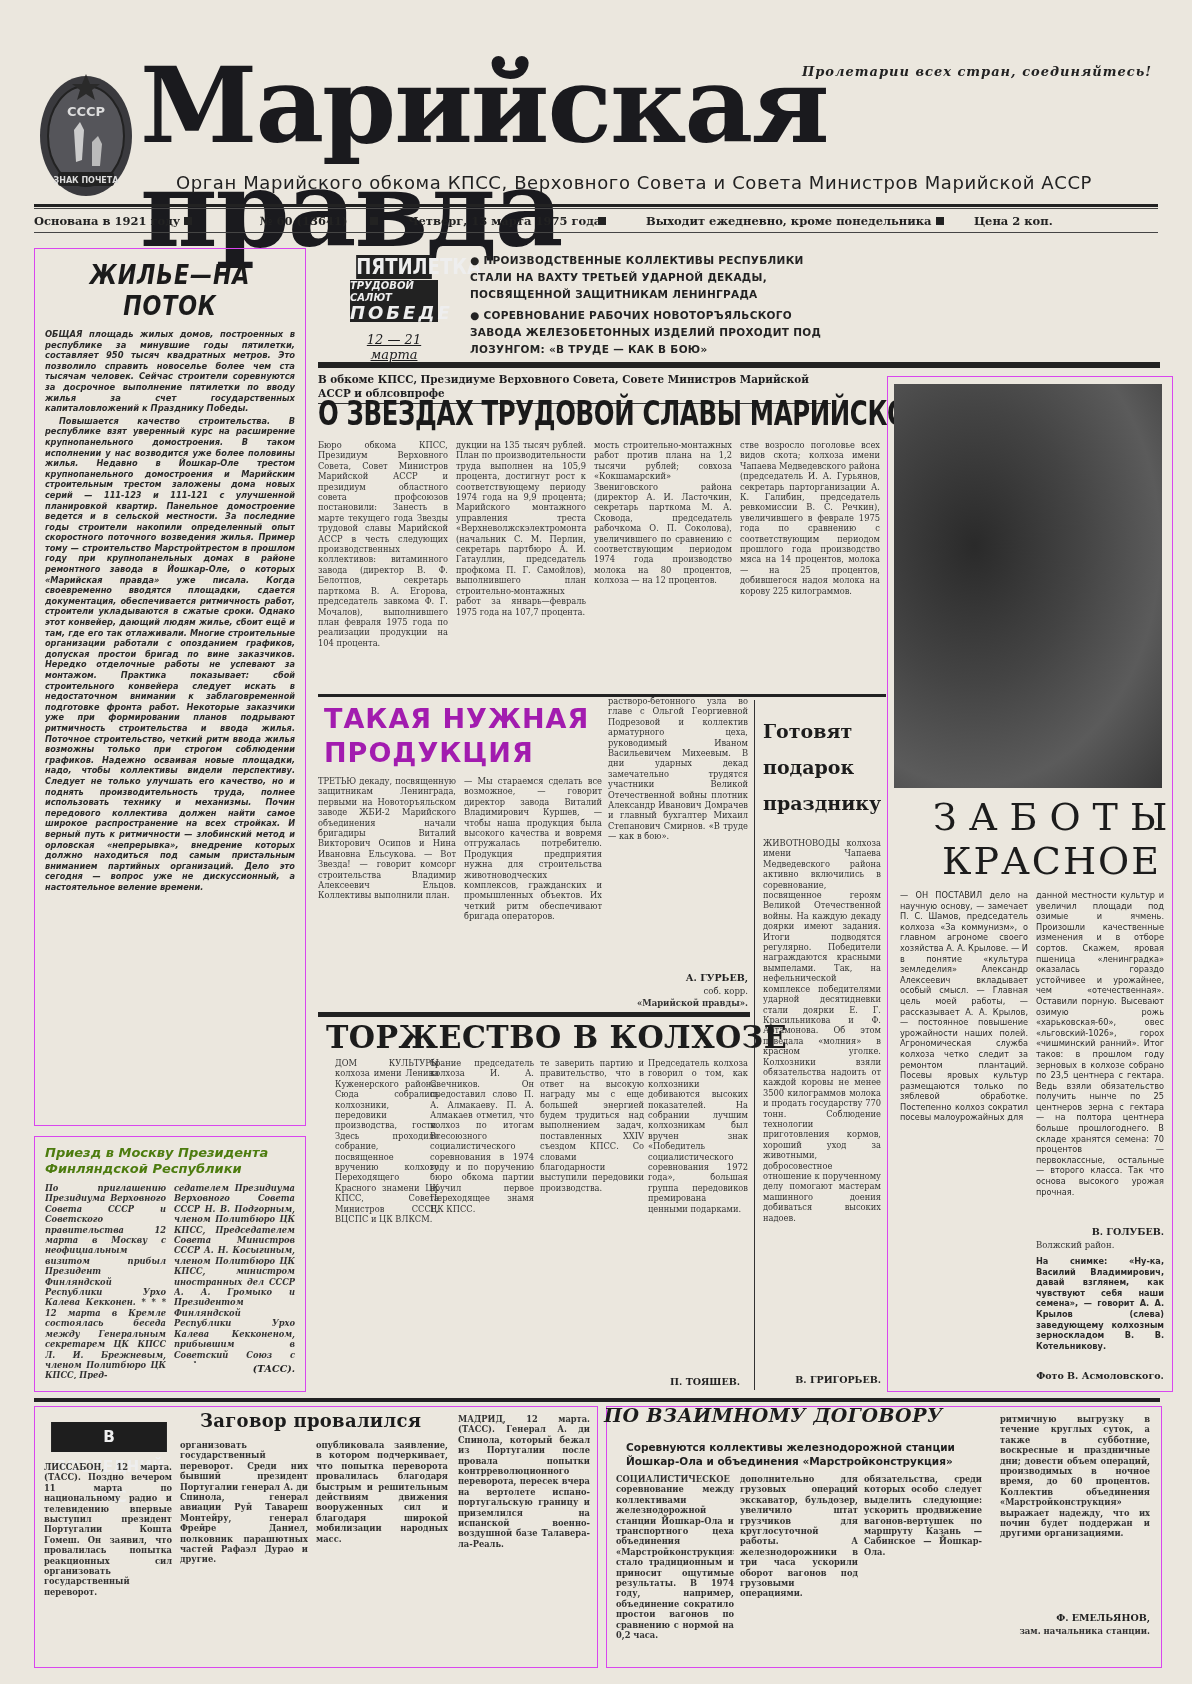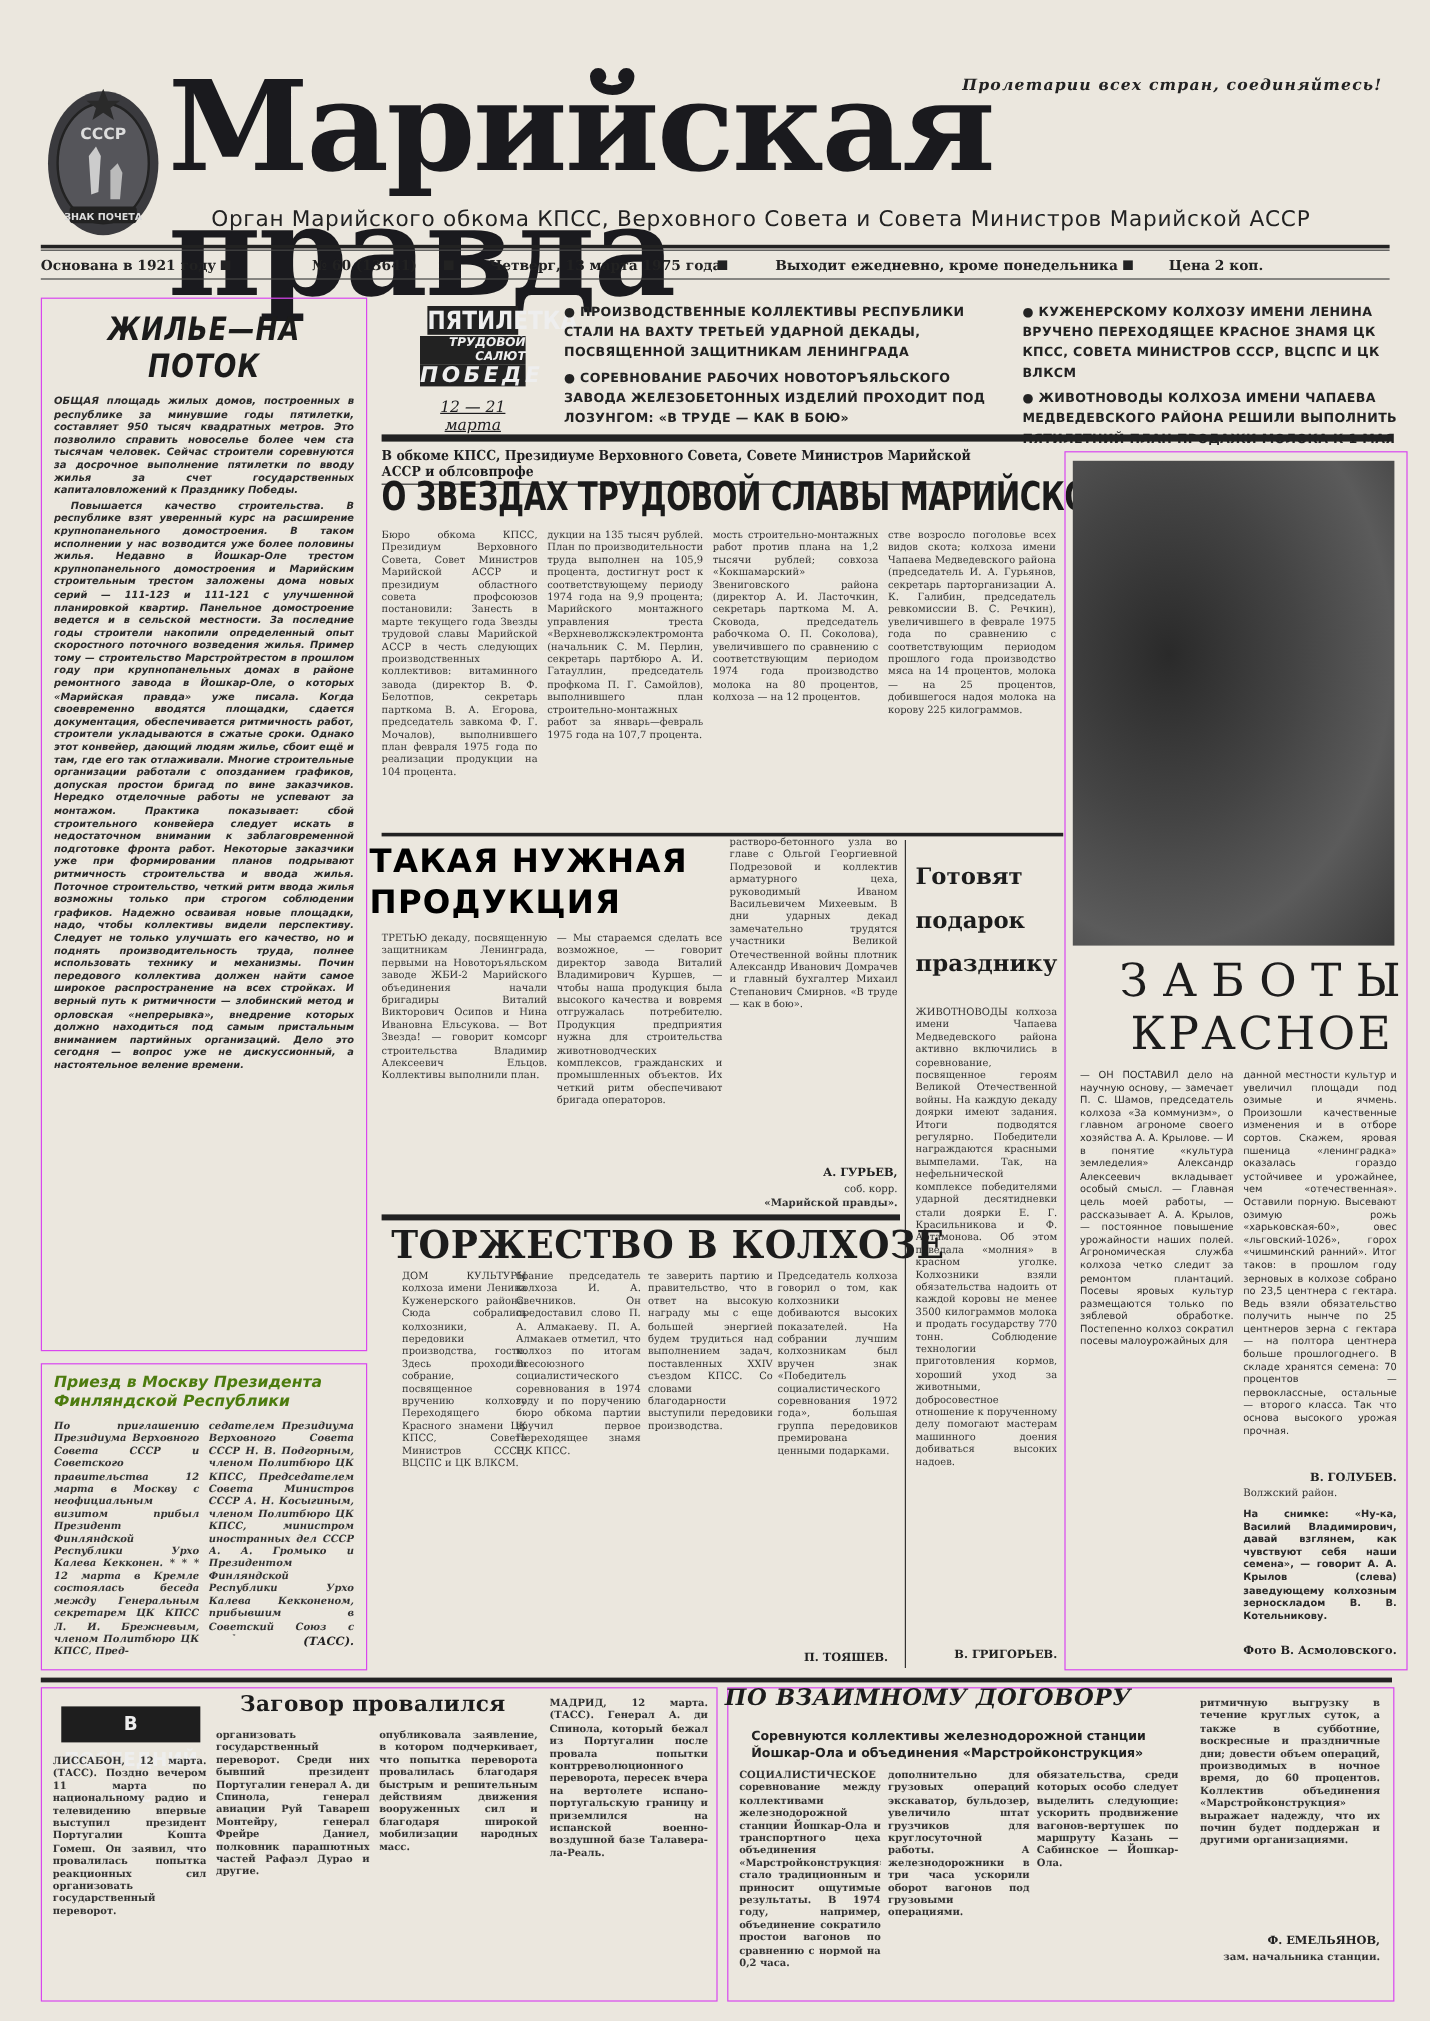--- a/index.html
+++ b/index.html
@@ -24,33 +24,33 @@
     .box { position: absolute; border: 1px solid #d946ef; font-style: italic; }
     .vrule { position: absolute; border-left: 1px solid #333; }
     .hrule { position: absolute; border-top: 3px solid #222; }
 
     
     .h-zhile { font-family: "DejaVu Sans", sans-serif; font-weight: bold; font-size: 27px; letter-spacing: 1px; text-align: center; color: #1b1b1b; transform: scaleX(0.82); margin-top: 10px; }
 
     
     .badge { position: absolute; left: 330px; top: 255px; width: 108px; height: 86px; padding-left: 20px; }
     .badge .b1 { background: #222; color: #eee; font-family: "DejaVu Sans", sans-serif; font-weight: bold; font-size: 21px; text-align: center; line-height: 24px; transform: scaleX(0.86); transform-origin: center; }
-    .badge .b2 { background: #222; color: #eee; font-family: "DejaVu Sans", sans-serif; font-style: italic; font-weight: bold; font-size: 10px; text-align: right; line-height: 12px; margin-top: 1px; }
+    .badge .b2 { background: #222; color: #eee; font-family: "DejaVu Sans", sans-serif; font-style: italic; font-weight: bold; font-size: 10px; text-align: left; line-height: 12px; margin-top: 1px; }
     .badge .b3 { background: #222; color: #eee; font-family: "DejaVu Sans", sans-serif; font-style: italic; font-weight: bold; font-size: 18px; text-align: center; line-height: 18px; letter-spacing: 3px; }
     .badge .b4 { font-family: "DejaVu Serif", serif; font-style: italic; font-size: 13px; text-align: center; margin-top: 10px; text-decoration: underline; }
 
     .bullets { position: absolute; font-family: "DejaVu Sans", sans-serif; font-weight: bold; font-size: 10.5px; line-height: 17px; color: #232323; letter-spacing: 0.3px; }
     .bullets p { margin-bottom: 4px; }
 
     .kicker { position: absolute; left: 318px; top: 372px; width: 570px; font-family: "DejaVu Serif", serif; font-weight: bold; font-size: 11.5px; border-bottom: 1px solid #333; padding-bottom: 3px; transform: scaleX(0.9); transform-origin: left; }
     .h-zvezd { position: absolute; left: 318px; top: 394px; font-family: "DejaVu Sans", sans-serif; font-weight: bold; font-size: 33px; letter-spacing: -0.5px; color: #1a1a1a; transform: scaleX(0.74); transform-origin: left; white-space: nowrap; }
 
     .photo { position: absolute; background: radial-gradient(ellipse at 30% 40%, #2a2a2a 0%, #444 40%, #5b5b5b 70%, #3a3a3a 100%); }
 
-    .h-takaya { position: absolute; left: 308px; top: 702px; font-family: "DejaVu Sans", sans-serif; font-weight: bold; font-size: 27px; line-height: 34px; letter-spacing: 1px; color: #000000; }
+    .h-takaya { position: absolute; left: 324px; top: 702px; font-family: "DejaVu Sans", sans-serif; font-weight: bold; font-size: 27px; line-height: 34px; letter-spacing: 1px; color: #a21caf; }
     .h-gotov { position: absolute; left: 763px; top: 713px; font-family: "DejaVu Serif", serif; font-weight: bold; font-size: 19px; line-height: 36px; color: #1c1c1c; }
     .h-zaboty { position: absolute; left: 900px; top: 795px; width: 290px; font-family: "DejaVu Serif", serif; font-size: 38px; line-height: 44px; text-align: center; color: #1c1c1c; letter-spacing: 2px; }
     .h-zaboty .l1 { letter-spacing: 12px; }
     .h-torzh { position: absolute; left: 326px; top: 1018px; font-family: "DejaVu Serif", serif; font-weight: bold; font-size: 32px; letter-spacing: 0.5px; color: #1c1c1c; transform: scaleX(0.94); transform-origin: left; white-space: nowrap; }
     .byline { font-family: "DejaVu Serif", serif; font-weight: bold; font-size: 9.5px; text-align: right; color: #222; }
     .byline-sub { font-family: "DejaVu Serif", serif; font-size: 8.5px; text-align: right; color: #333; }
 
     .h-priezd { font-family: "DejaVu Sans", sans-serif; font-weight: bold; font-size: 13px; line-height: 16px; color: #4d7c0f; }
     .h-last { position: absolute; left: 48px; top: 1422px; width: 122px; height: 30px; background: #1e1e1e; color: #eee; font-family: "DejaVu Sans", sans-serif; font-weight: bold; font-size: 16px; line-height: 30px; text-align: center; transform: scaleX(0.95); }
     .h-zagovor { position: absolute; left: 200px; top: 1410px; font-family: "DejaVu Serif", serif; font-weight: bold; font-size: 18px; letter-spacing: 0.3px; color: #1c1c1c; }
@@ -103,24 +103,20 @@
   <div class="badge">
     <div class="b1">ПЯТИЛЕТКА</div>
     <div class="b2">ТРУДОВОЙ САЛЮТ</div>
     <div class="b3">ПОБЕДЕ</div>
     <div class="b4">12 — 21 марта</div>
   </div>
 
   <div class="bullets" style="left:470px; top:252px; width:360px;">
     <p>● ПРОИЗВОДСТВЕННЫЕ КОЛЛЕКТИВЫ РЕСПУБЛИКИ СТАЛИ НА ВАХТУ ТРЕТЬЕЙ УДАРНОЙ ДЕКАДЫ, ПОСВЯЩЕННОЙ ЗАЩИТНИКАМ ЛЕНИНГРАДА</p>
     <p>● СОРЕВНОВАНИЕ РАБОЧИХ НОВОТОРЪЯЛЬСКОГО ЗАВОДА ЖЕЛЕЗОБЕТОННЫХ ИЗДЕЛИЙ ПРОХОДИТ ПОД ЛОЗУНГОМ: «В ТРУДЕ — КАК В БОЮ»</p>
-  </div>
-  <div class="bullets" style="left:852px; top:252px; width:315px;">
-    <p>● КУЖЕНЕРСКОМУ КОЛХОЗУ ИМЕНИ ЛЕНИНА ВРУЧЕНО ПЕРЕХОДЯЩЕЕ КРАСНОЕ ЗНАМЯ ЦК КПСС, СОВЕТА МИНИСТРОВ СССР, ВЦСПС И ЦК ВЛКСМ</p>
-    <p>● ЖИВОТНОВОДЫ КОЛХОЗА ИМЕНИ ЧАПАЕВА МЕДВЕДЕВСКОГО РАЙОНА РЕШИЛИ ВЫПОЛНИТЬ ПЯТИЛЕТНИЙ ПЛАН ПРОДАЖИ МОЛОКА К 1 МАЯ</p>
   </div>
   <div class="hrule" style="left:318px; top:362px; width:842px; border-top-width:6px;"></div>
 
   <div class="kicker">В обкоме КПСС, Президиуме Верховного Совета, Совете Министров Марийской АССР и облсовпрофе</div>
   <div class="h-zvezd">О ЗВЕЗДАХ ТРУДОВОЙ СЛАВЫ МАРИЙСКОЙ АССР</div>
   <div class="col-text" style="position:absolute; left:318px; top:440px; width:130px; height:246px;">Бюро обкома КПСС, Президиум Верховного Совета, Совет Министров Марийской АССР и президиум областного совета профсоюзов постановили: Занесть в марте текущего года Звезды трудовой славы Марийской АССР в честь следующих производственных коллективов: витаминного завода (директор В. Ф. Белотпов, секретарь парткома В. А. Егорова, председатель завкома Ф. Г. Мочалов), выполнившего план февраля 1975 года по реализации продукции на 104 процента.</div>
   <div class="col-text" style="position:absolute; left:456px; top:440px; width:130px; height:246px;">дукции на 135 тысяч рублей. План по производительности труда выполнен на 105,9 процента, достигнут рост к соответствующему периоду 1974 года на 9,9 процента; Марийского монтажного управления треста «Верхневолжскэлектромонтаж» (начальник С. М. Перлин, секретарь партбюро А. И. Гатауллин, председатель профкома П. Г. Самойлов), выполнившего план строительно-монтажных работ за январь—февраль 1975 года на 107,7 процента.</div>
   <div class="col-text" style="position:absolute; left:594px; top:440px; width:138px; height:246px;">мость строительно-монтажных работ против плана на 1,2 тысячи рублей; совхоза «Кокшамарский» Звениговского района (директор А. И. Ласточкин, секретарь парткома М. А. Сковода, председатель рабочкома О. П. Соколова), увеличившего по сравнению с соответствующим периодом 1974 года производство молока на 80 процентов, колхоза — на 12 процентов.</div>
   <div class="col-text" style="position:absolute; left:740px; top:440px; width:140px; height:246px;">стве возросло поголовье всех видов скота; колхоза имени Чапаева Медведевского района (председатель И. А. Гурьянов, секретарь парторганизации А. К. Галибин, председатель ревкомиссии В. С. Речкин), увеличившего в феврале 1975 года по сравнению с соответствующим периодом прошлого года производство мяса на 14 процентов, молока — на 25 процентов, добившегося надоя молока на корову 225 килограммов.</div>
 

